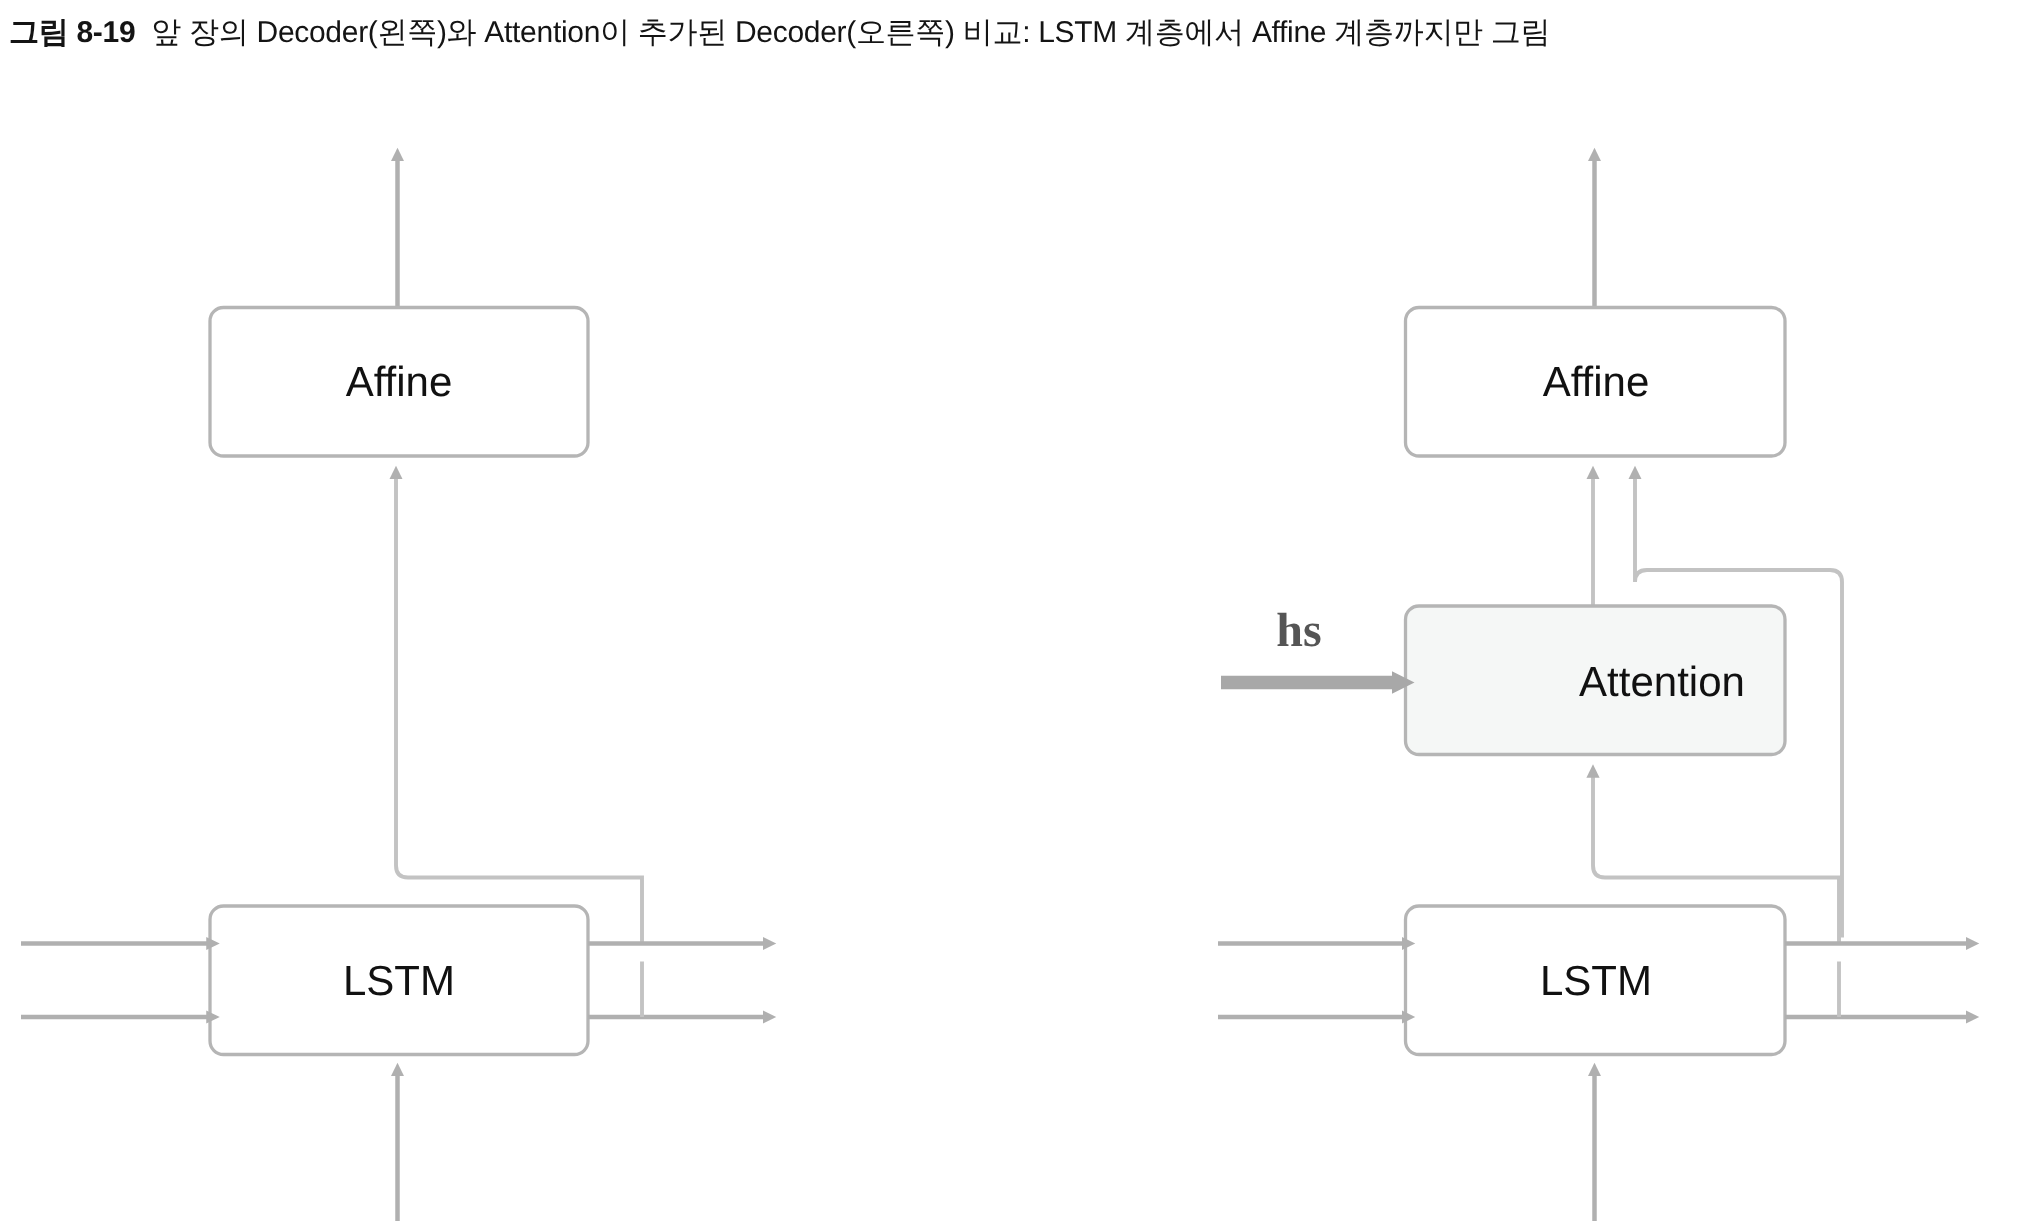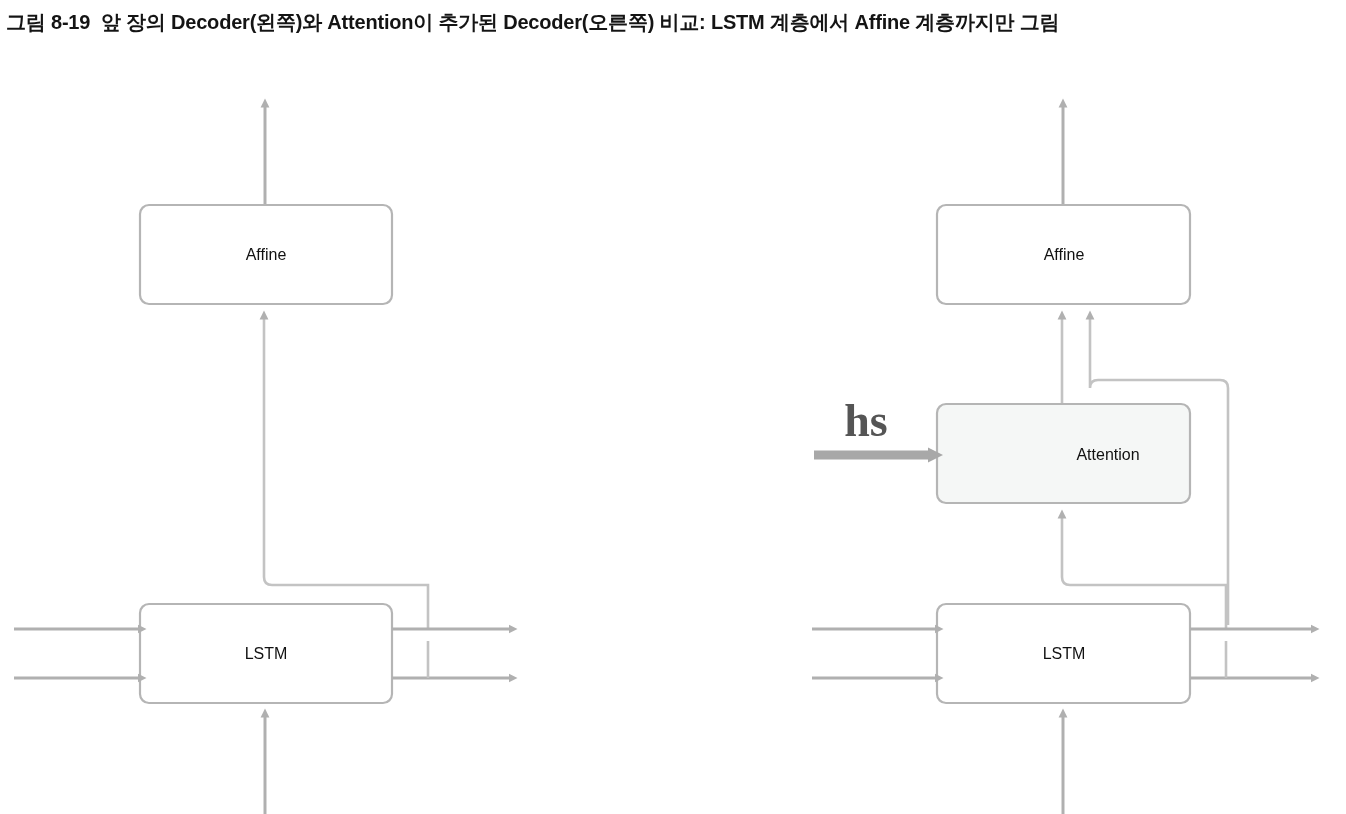--- a/index.html
+++ b/index.html
@@ -23,43 +23,43 @@
     font-size: 20px;
     line-height: 36px;
     letter-spacing: -0.2px;
     color: #141414;
   }
   #caption .fig-label {
     font-weight: bold;
     text-align: right;
   }
   #caption .fig-body {
-    font-weight: bold;
+    font-weight: normal;
   }
   #figure {
     position: absolute;
     left: 0;
     top: 0;
     width: 1346px;
     height: 814px;
     pointer-events: none;
   }
   .node-label {
     position: absolute;
     font-family: "Liberation Sans", sans-serif;
-    font-size: 16px;
+    font-size: 28px;
     color: #111111;
     white-space: nowrap;
     transform: translate(-50%, -50%);
   }
   .hs-label {
     position: absolute;
     font-family: "Liberation Serif", serif;
     font-weight: bold;
-    font-size: 46px;
+    font-size: 32px;
     color: #555555;
     white-space: nowrap;
     transform: translate(-50%, -50%);
   }
 </style>
 </head>
 <body>
 
 <div id="caption">
   <span class="fig-label">그림 8-19</span><span class="fig-body">&nbsp;&nbsp;</span><span class="fig-body">앞 장의 Decoder(왼쪽)와 Attention이 추가된 Decoder(오른쪽) 비교: LSTM 계층에서 Affine 계층까지만 그림</span>

